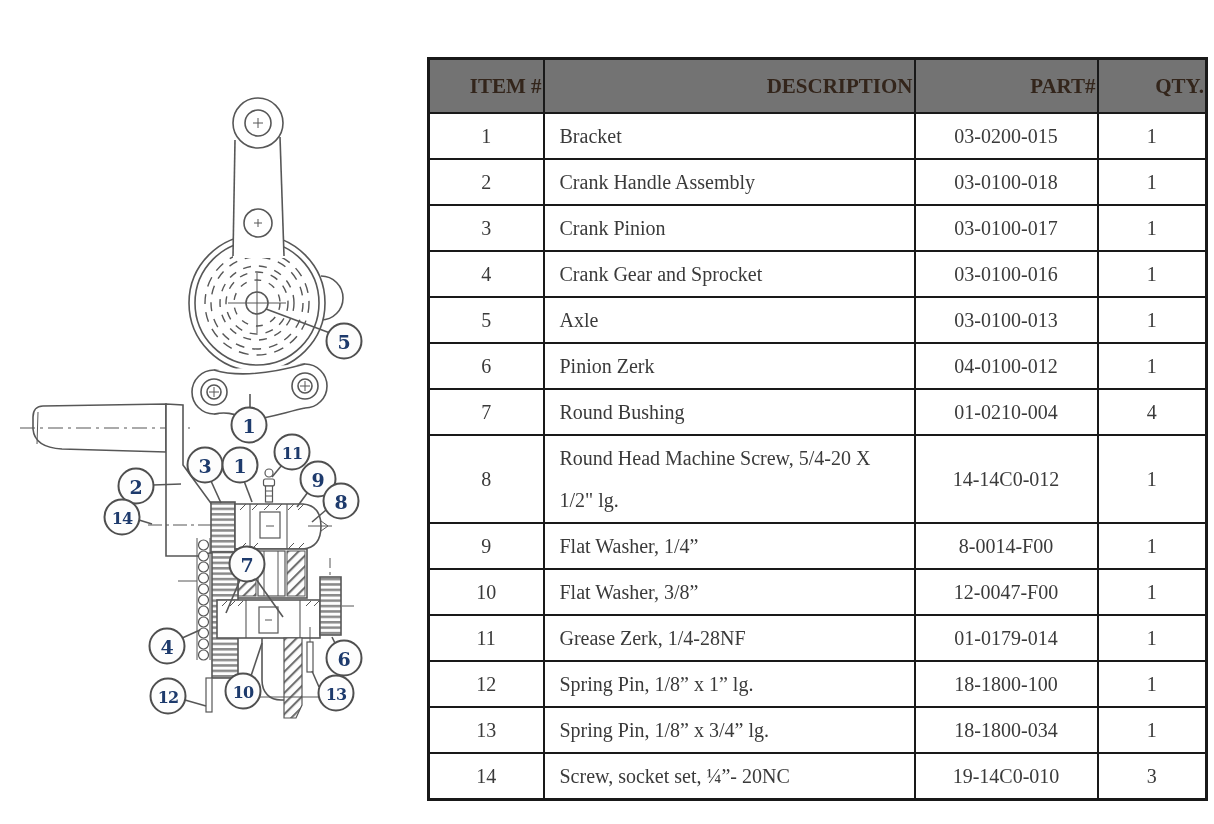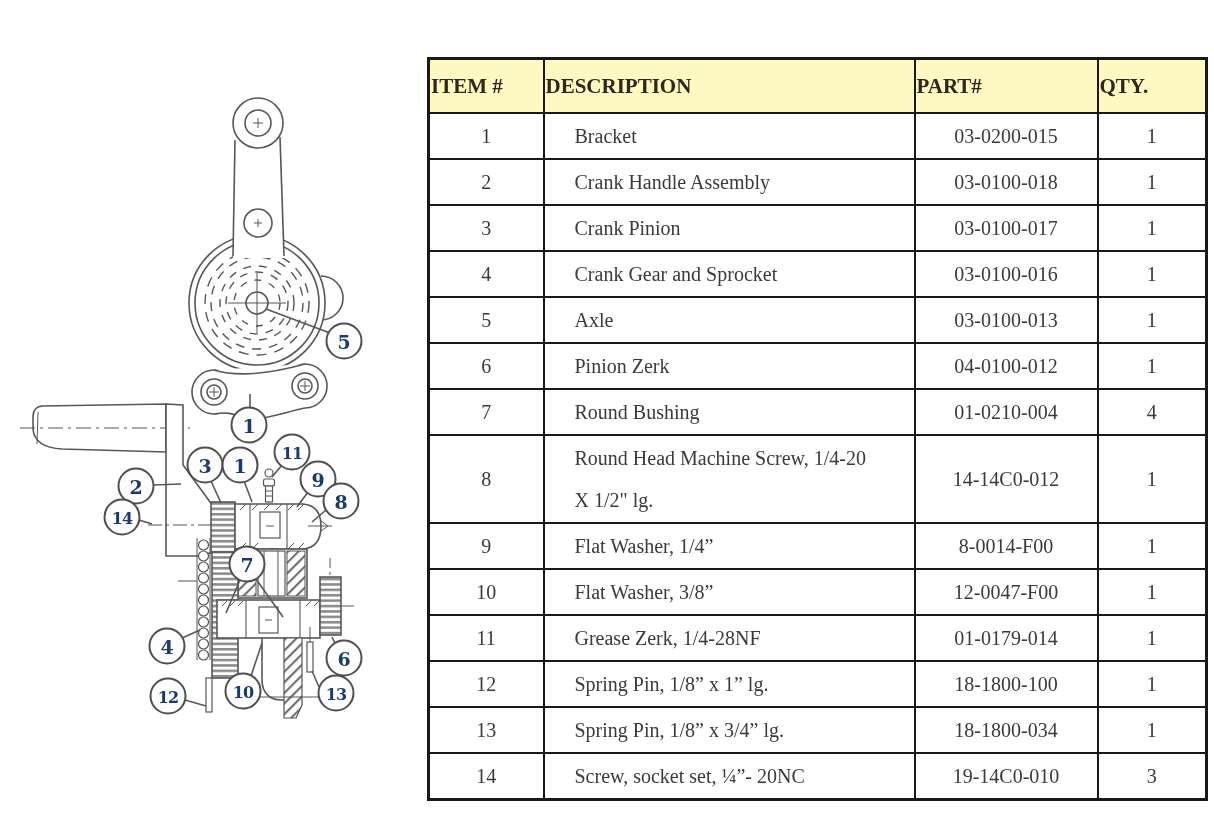--- a/index.html
+++ b/index.html
@@ -27,36 +27,36 @@
     border-collapse:collapse;
     table-layout:fixed;
     border:3px solid #191919;
   }
   .parts-table th,.parts-table td{
     border:2px solid #191919;
     vertical-align:middle;
     overflow:hidden;
   }
   .parts-table th{
-    background:#fef9c3;
+    background:#737373;
     color:#33251b;
     font-size:21px;
     font-weight:bold;
     height:50px;
-    text-align:left;
+    text-align:right;
   }
   .parts-table td{
     color:#3a3a3a;
     font-size:20px;
     background:#ffffff;
   }
   .parts-table tr{height:46px;}
   .parts-table tr.tall{height:86px;}
   .cell-item,.cell-part,.cell-qty{text-align:center;}
-  .cell-description{text-align:left;padding-left:30px;padding-right:34px;line-height:2.1;}
+  .cell-description{text-align:left;padding-left:15px;padding-right:34px;line-height:2.1;}
 </style>
 </head>
 <body>
 
 <div class="screen">
 
   <svg class="diagram-svg" width="424" height="824" viewBox="0 0 424 824">
     <defs>
       <pattern id="teeth" width="6" height="5.4" patternUnits="userSpaceOnUse">
         <rect width="6" height="5.4" fill="#fdfdfd"></rect>
@@ -336,21 +336,21 @@
           <td class="cell-qty">1</td>
         </tr>
         <tr>
           <td class="cell-item">7</td>
           <td class="cell-description">Round Bushing</td>
           <td class="cell-part">01-0210-004</td>
           <td class="cell-qty">4</td>
         </tr>
         <tr class="tall">
           <td class="cell-item">8</td>
-          <td class="cell-description">Round Head Machine Screw, 1/4-20 X 1/2" lg.</td>
+          <td class="cell-description">Round Head Machine Screw, 5/4-20 X 1/2" lg.</td>
           <td class="cell-part">14-14C0-012</td>
           <td class="cell-qty">1</td>
         </tr>
         <tr>
           <td class="cell-item">9</td>
           <td class="cell-description">Flat Washer, 1/4”</td>
           <td class="cell-part">8-0014-F00</td>
           <td class="cell-qty">1</td>
         </tr>
         <tr>

